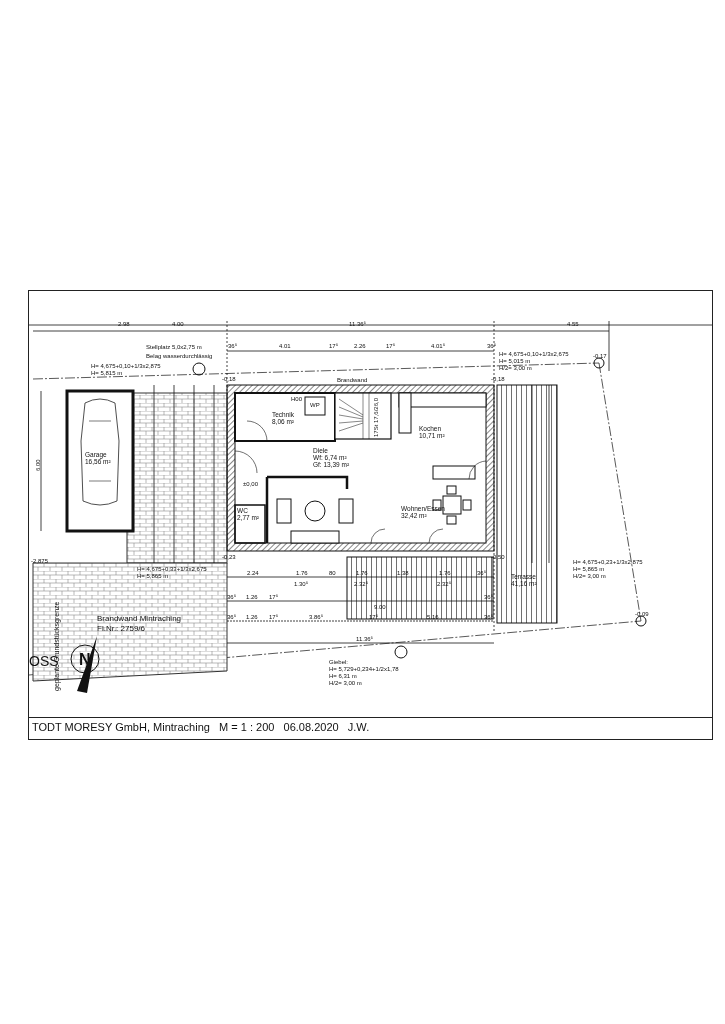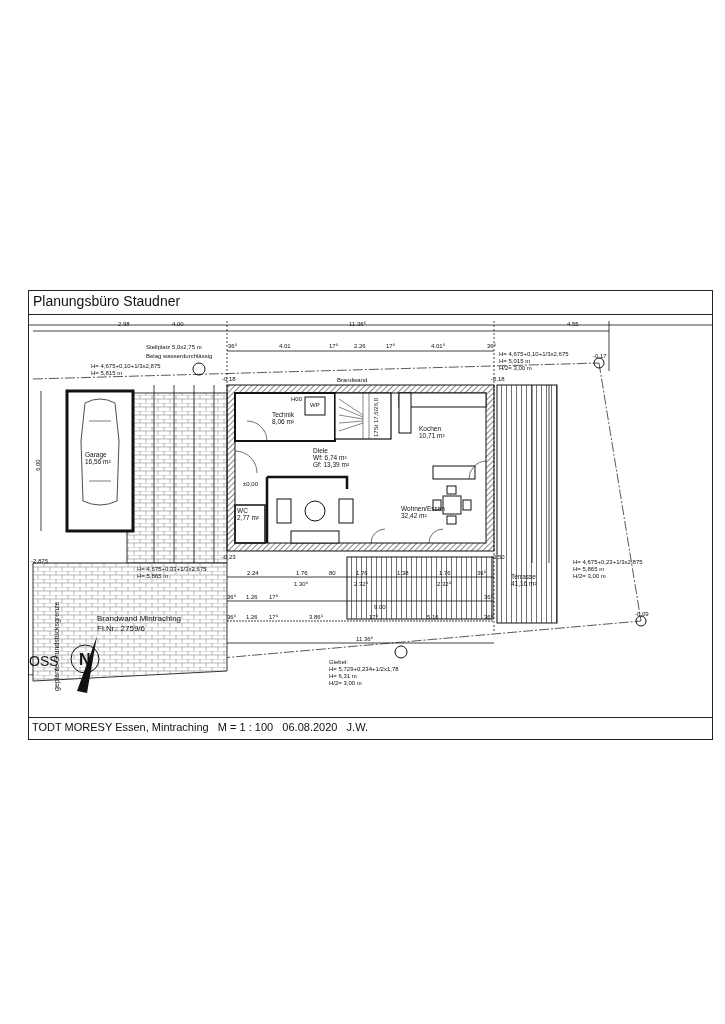--- a/index.html
+++ b/index.html
@@ -11,23 +11,20 @@
   .footer-text{position:absolute;left:3px;top:3px;font-size:11px;white-space:nowrap;}
   .plan{position:absolute;left:0;top:0;}
   .lbl{position:absolute;font-size:6px;white-space:nowrap;line-height:7px;}
   .room{font-size:6.5px;text-align:left;}
   .vert{transform:rotate(-90deg);transform-origin:left top;}
 </style>
 </head>
 <body>
 
 <div class="sheet">
-  <div class="title-bar">
-    <span class="title">Planungsbüro Staudner</span>
-  </div>
 
   <svg class="plan" width="683" height="448" viewBox="0 0 683 448">
     <defs>
       <pattern id="hatch" width="4" height="4" patternUnits="userSpaceOnUse" patternTransform="rotate(45)">
         <line x1="0" y1="0" x2="0" y2="4" stroke="#111" stroke-width="1"></line>
       </pattern>
       <pattern id="paving" width="12" height="8" patternUnits="userSpaceOnUse">
         <rect width="12" height="8" fill="#fff"></rect>
         <path d="M0 0H12M0 4H12M3 0V4M9 4V8" stroke="#888" stroke-width="0.6" fill="none"></path>
       </pattern>
@@ -234,19 +231,19 @@
 
   <span class="lbl vert" style="left:6px;top:180px">6.00</span>
 
   <span class="lbl" style="left:68px;top:324px;font-size:8px">Brandwand Mintraching</span>
   <span class="lbl" style="left:68px;top:334px;font-size:8px">Fl.Nr.: 2759/6</span>
   <span class="lbl vert" style="left:24px;top:400px;font-size:7px">geplante Grundstücksgrenze</span>
   <span class="lbl" style="left:0px;top:367px;font-size:14px">OSS</span>
 
   <div class="footer">
     <span class="footer-text">
-      <span>TODT MORESY Essen, Mintraching</span>&nbsp;&nbsp;
-      <span>M = 1 : 100</span>&nbsp;&nbsp;
+      <span>TODT MORESY GmbH, Mintraching</span>&nbsp;&nbsp;
+      <span>M = 1 : 200</span>&nbsp;&nbsp;
       <span>06.08.2020</span>&nbsp;&nbsp;
       <span>J.W.</span>
     </span>
   </div>
 </div>
 
 </body></html>

